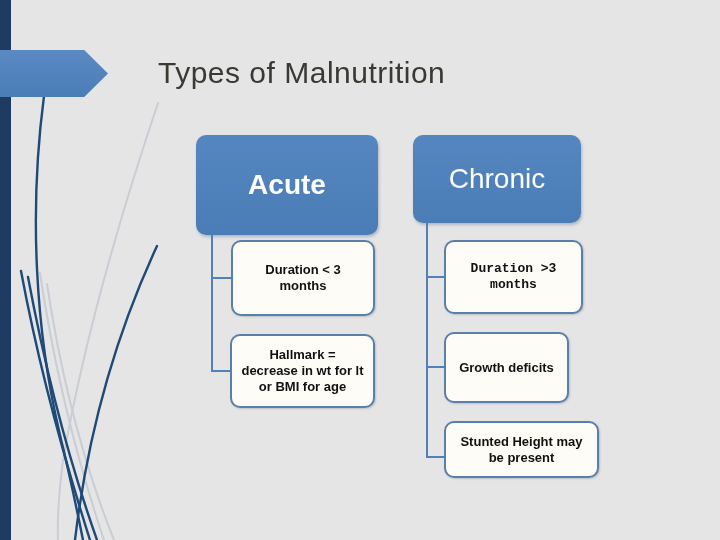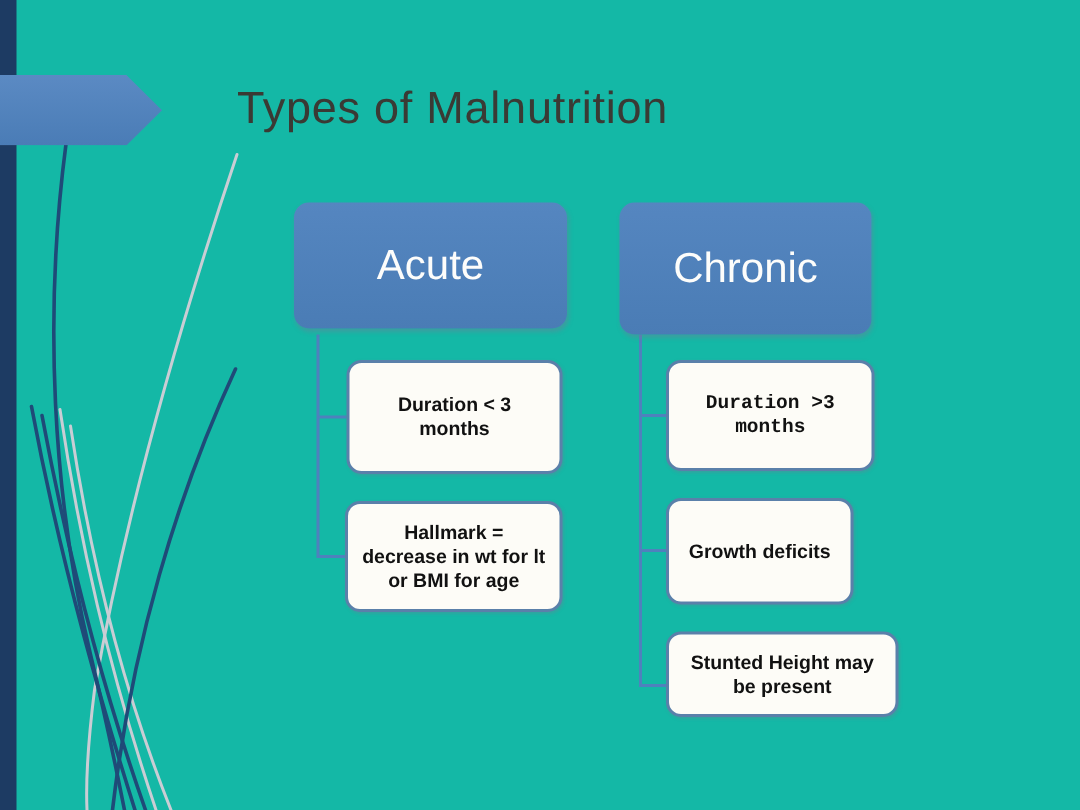--- a/index.html
+++ b/index.html
@@ -1,18 +1,18 @@
 <!DOCTYPE html>
 <html><head>
 <meta charset="utf-8">
 <style>
   html,body{margin:0;padding:0;background:#888;}
   .slide{
     position:relative;width:720px;height:540px;overflow:hidden;
-    background:#14b8a6;
+    background:#e5e5e5;
     font-family:"Liberation Sans", sans-serif;
   }
   
   .edge-bar{position:absolute;left:0;top:0;width:11px;height:540px;background:#1d3b63;}
   .arrow-marker{
     position:absolute;left:0;top:50px;width:108px;height:47px;
     background:linear-gradient(180deg,#5b8ac3 0%,#4a7cb6 100%);
     clip-path:polygon(0 0,78% 0,100% 50%,78% 100%,0 100%);
   }
   .swoosh{position:absolute;left:0;top:0;pointer-events:none;}
@@ -29,21 +29,21 @@
     font-size:28px;box-shadow:1px 2px 3px rgba(110,125,150,.45);
   }
   .child-box{
     position:absolute;border-radius:10px;background:#fdfcf7;
     border:2px solid #5a80aa;display:flex;align-items:center;justify-content:center;
     text-align:center;font-size:13px;font-weight:700;color:#111;
     line-height:16px;padding:20px 8px;box-sizing:border-box;
     box-shadow:1px 1px 2px rgba(110,125,150,.35);
   }
   .connectors{position:absolute;left:0;top:0;pointer-events:none;}
-  #box-acute  {left:196px;top:135px;width:182px;height:84px;}
+  #box-acute  {left:196px;top:135px;width:182px;height:100px;font-weight:bold;}
   #box-chronic{left:413px;top:135px;width:168px;height:88px;}
   #box-l1{left:231px;top:240px;width:144px;height:76px;}
   #box-l2{left:230px;top:334px;width:145px;height:74px;}
   #box-r1{left:444px;top:240px;width:139px;height:74px;font-family:Liberation Mono, monospace;}
   #box-r2{left:444px;top:332px;width:125px;height:71px;}
   #box-r3{left:444px;top:421px;width:155px;height:57px;}
 </style>
 </head>
 <body>
 

